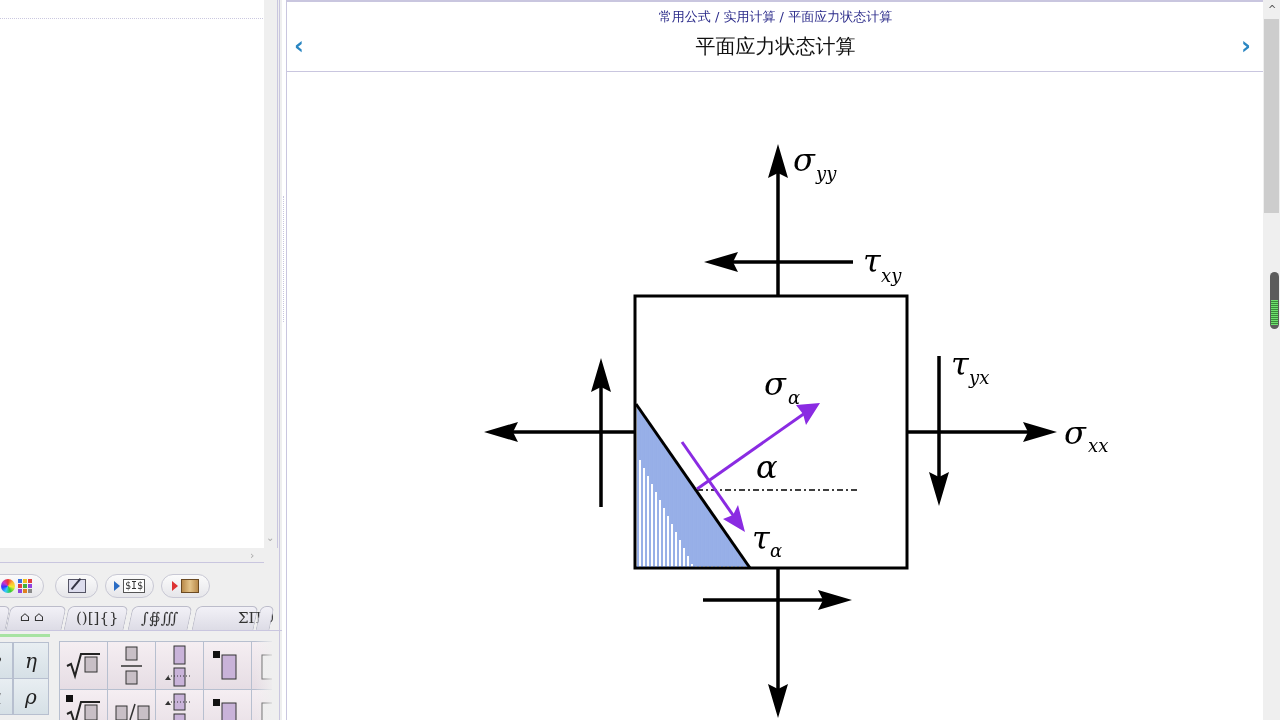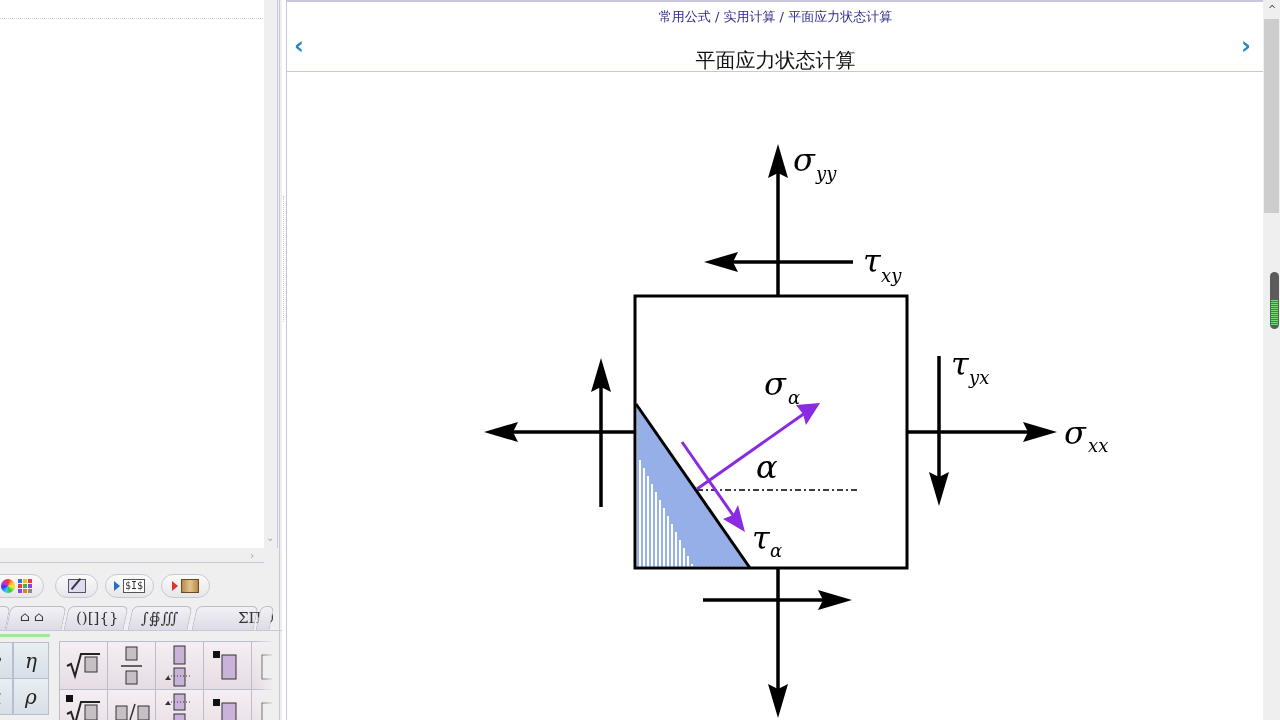--- a/index.html
+++ b/index.html
@@ -34,21 +34,21 @@
 
   .greek-grid { position: absolute; left: 0; top: 642px; width: 50px; }
   .gcell { position: absolute; width: 36px; height: 37px; background: linear-gradient(#e8eef2, #d6e0e6); border: 1px solid #b7bfcf; font-family: "DejaVu Serif", serif; font-style: italic; font-size: 20px; color: #222; display: flex; align-items: center; justify-content: center; }
 
   .tmpl-grid { position: absolute; left: 59px; top: 641px; width: 213px; height: 79px; overflow: hidden; border-left: 1px solid #b7bfcf; border-top: 1px solid #b7bfcf; }
   .tcell { position: absolute; width: 48px; height: 48px; background: linear-gradient(#f5eef2, #e6dde4); border-right: 1px solid #b7bfcf; border-bottom: 1px solid #b7bfcf; }
   .tmpl-fade { position: absolute; left: 255px; top: 641px; width: 20px; height: 79px; background: linear-gradient(90deg, rgba(239,239,239,0), #efefef); }
 
   .main { position: absolute; left: 286px; top: 0; width: 977px; height: 720px; background: #fff; border-left: 1px solid #c9c6df; border-top: 2px solid #c9c6df; }
   .breadcrumb { position: absolute; left: 0; width: 977px; top: 6px; text-align: center; font-size: 13px; color: #2b2b8a; }
-  .page-title { position: absolute; left: 0; width: 977px; top: 45px; text-align: center; font-size: 20px; color: #111; }
+  .page-title { position: absolute; left: 0; width: 977px; top: 31px; text-align: center; font-size: 20px; color: #111; }
   .nav-prev { position: absolute; left: 7px; top: 30px; font-size: 24px; color: #2a86c2; font-weight: bold; }
   .nav-next { position: absolute; left: 954px; top: 30px; font-size: 24px; color: #2a86c2; font-weight: bold; }
   .header-sep { position: absolute; left: 0; top: 69px; width: 977px; height: 1px; background: #c9c6df; }
   .tag { position: absolute; left: 5px; top: 76px; height: 22px; background: #7cf27c; border: 1px solid #888; border-right: none; padding: 0 6px 0 3px; font-size: 15px; color: #111; line-height: 20px; }
   .tag:after { content: ""; position: absolute; right: -9px; top: -1px; width: 0; height: 0; border-top: 11px solid #7cf27c; border-bottom: 11px solid #7cf27c; border-right: 9px solid transparent; }
 
   .vscroll { position: absolute; left: 1263px; top: 0; width: 17px; height: 720px; background: #efefef; }
   .vscroll-up { position: absolute; left: 1268px; top: 4px; font-size: 10px; color: #555; }
   .vscroll-thumb { position: absolute; left: 1264px; top: 19px; width: 15px; height: 194px; background: #cdcdcd; }
   .zoom-slider { position: absolute; left: 1270px; top: 272px; width: 9px; height: 57px; background: #5c5c5c; border-radius: 5px; overflow: hidden; }

